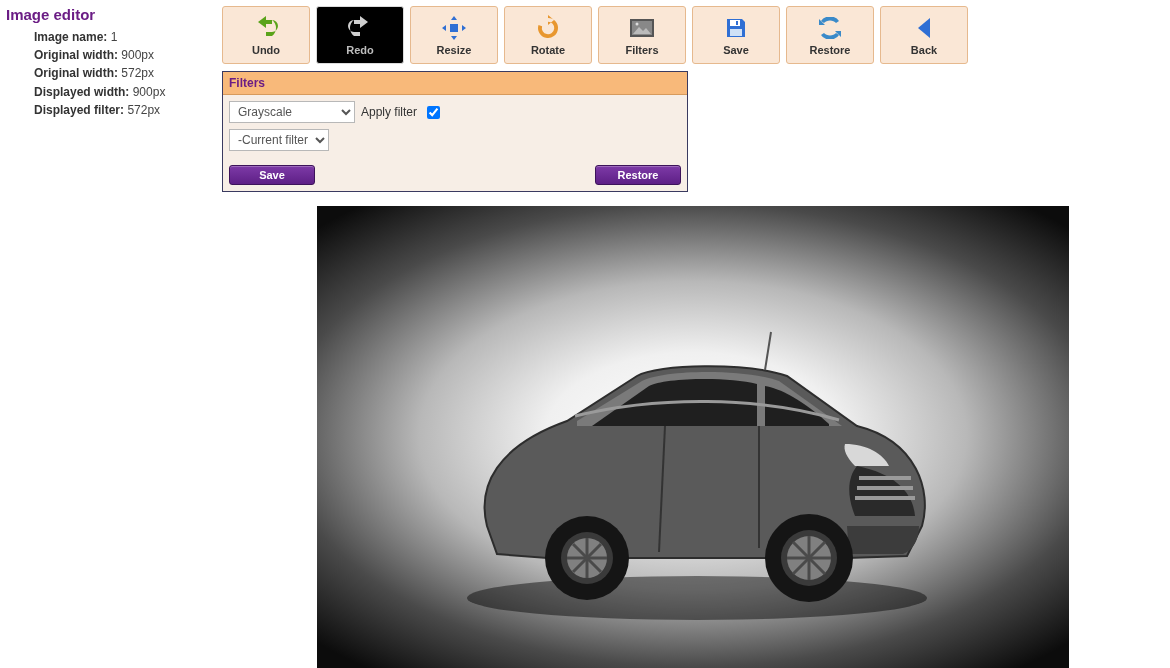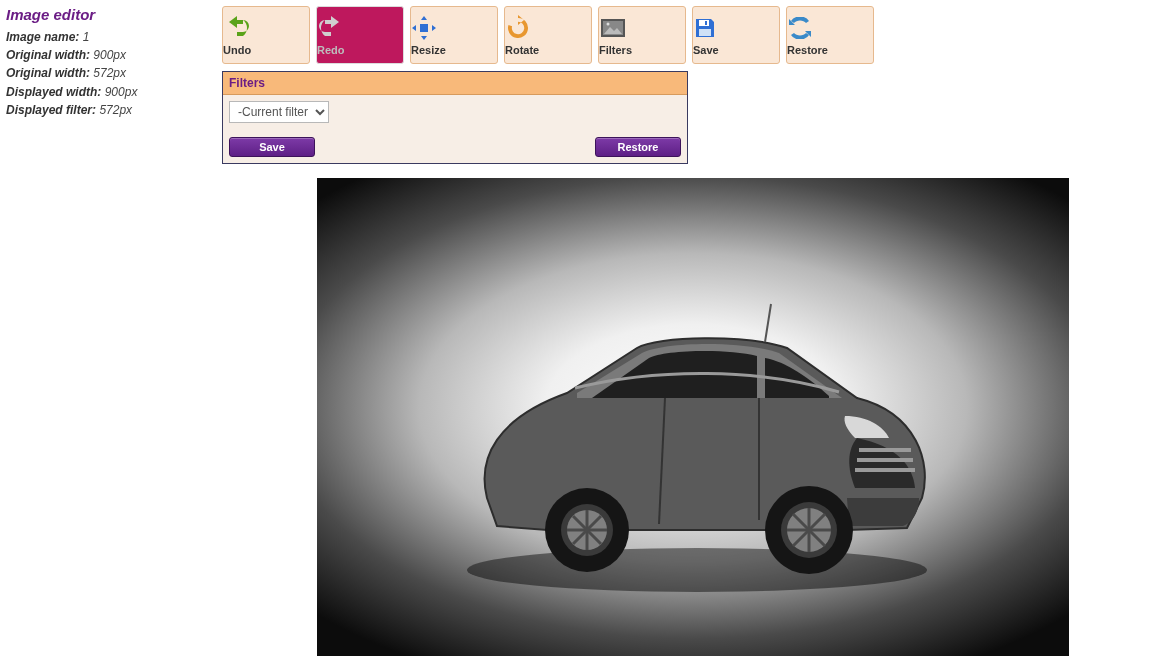--- a/index.html
+++ b/index.html
@@ -6,48 +6,48 @@
   body {
     margin: 0;
     padding: 6px;
     font-family: Arial, Helvetica, sans-serif;
     font-size: 12px;
     color: #333;
     background: #fff;
     width: 1170px;
   }
   .layout { display: flex; align-items: flex-start; }
-  .sidebar { width: 216px; padding-right: 10px; font-style: italic; }
+  .sidebar { width: 216px; padding-right: 10px; }
   .sidebar h2 {
     margin: 0 0 6px 0;
     font-size: 15px;
     font-weight: bold;
     color: #6b1d85;
   }
   .meta-line { color: #444; margin: 2px 0; line-height: 1.35; }
-  .meta-line .label { font-weight: bold; color: #333; }
+  .meta-line .label { font-weight: bold; color: #333; margin-left: 28px; }
   .main { flex: 1; }
   .toolbar { display: flex; gap: 6px; margin-bottom: 7px; }
   .tool-btn {
     width: 88px;
     height: 58px;
     background: #fae7d6;
     border: 1px solid #e6b98e;
     border-radius: 3px;
     display: flex;
     flex-direction: column;
-    align-items: flex-start;
+    align-items: center;
     justify-content: center;
     cursor: pointer;
     font-size: 11px;
     font-weight: bold;
     color: #333;
   }
   .tool-btn.disabled {
-    background: #be185d;
+    background: #000000;
     border-color: #dcdcdc;
     color: #bdbdbd;
     cursor: default;
   }
   .tool-btn .icon { height: 28px; display:flex; align-items:center; justify-content:center; margin-bottom:2px; }
 
   .panel {
     width: 466px;
     border: 1px solid #3a3a60;
     background: #f7eee6;
@@ -186,25 +186,40 @@
       <div class="tool-btn">
         <span class="icon">
           <svg width="26" height="22" viewBox="0 0 26 22">
               <path d="M4 4a10 8 0 0 1 18 0l-3 2a7 5 0 0 0-12 0z" fill="#3a8ac9"></path>
               <path d="M22 18a10 8 0 0 1-18 0l3-2a7 5 0 0 0 12 0z" fill="#3a8ac9"></path>
               <path d="M2 2v6h6zM24 20v-6h-6z" fill="#3a8ac9"></path>
             </svg>
         </span>
         <span>Restore</span>
       </div>
+      <div class="tool-btn">
+        <span class="icon">
+          <svg width="20" height="24" viewBox="0 0 20 24">
+              <path d="M16 2v20L4 12z" fill="#2f6fd4"></path>
+            </svg>
+        </span>
+        <span>Back</span>
+      </div>
     </div>
 
     <div class="panel">
       <div class="panel-header">Filters</div>
       <div class="panel-body">
+        <div class="row">
+          <select style="width:126px">
+            <option>Grayscale</option>
+          </select>
+          <span class="apply-label">Apply filter</span>
+          <input type="checkbox" checked="" style="">
+        </div>
         <div class="row">
           <select style="width:100px">
             <option>-Current filters-</option>
           </select>
         </div>
       </div>
       <div class="panel-footer">
         <button class="btn">Save</button>
         <button class="btn">Restore</button>
       </div>

